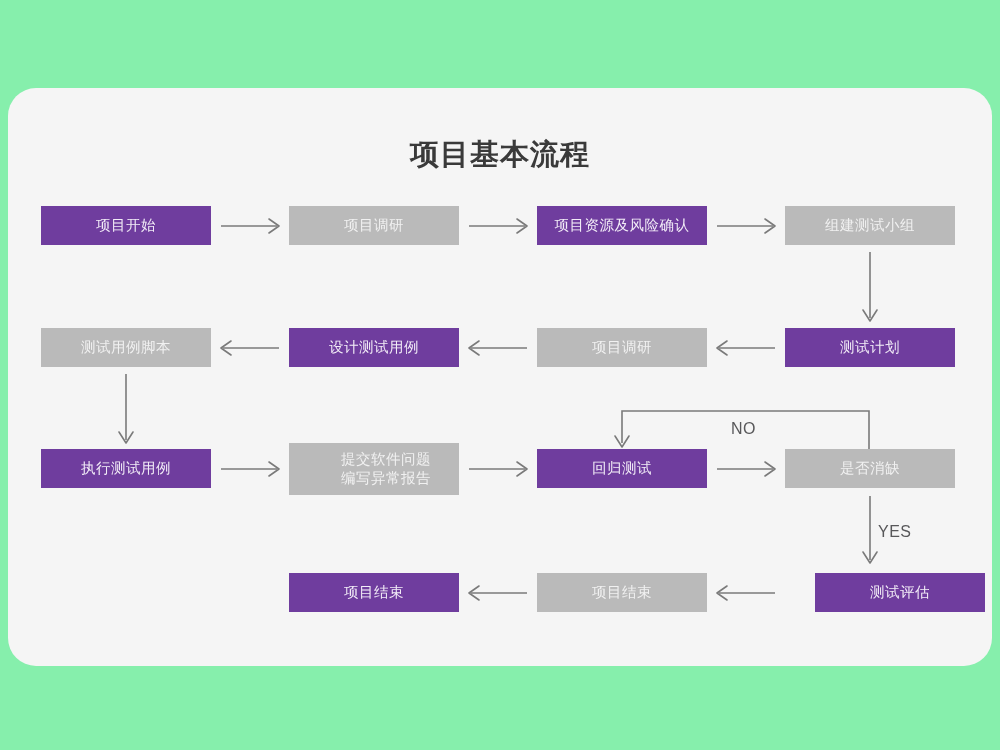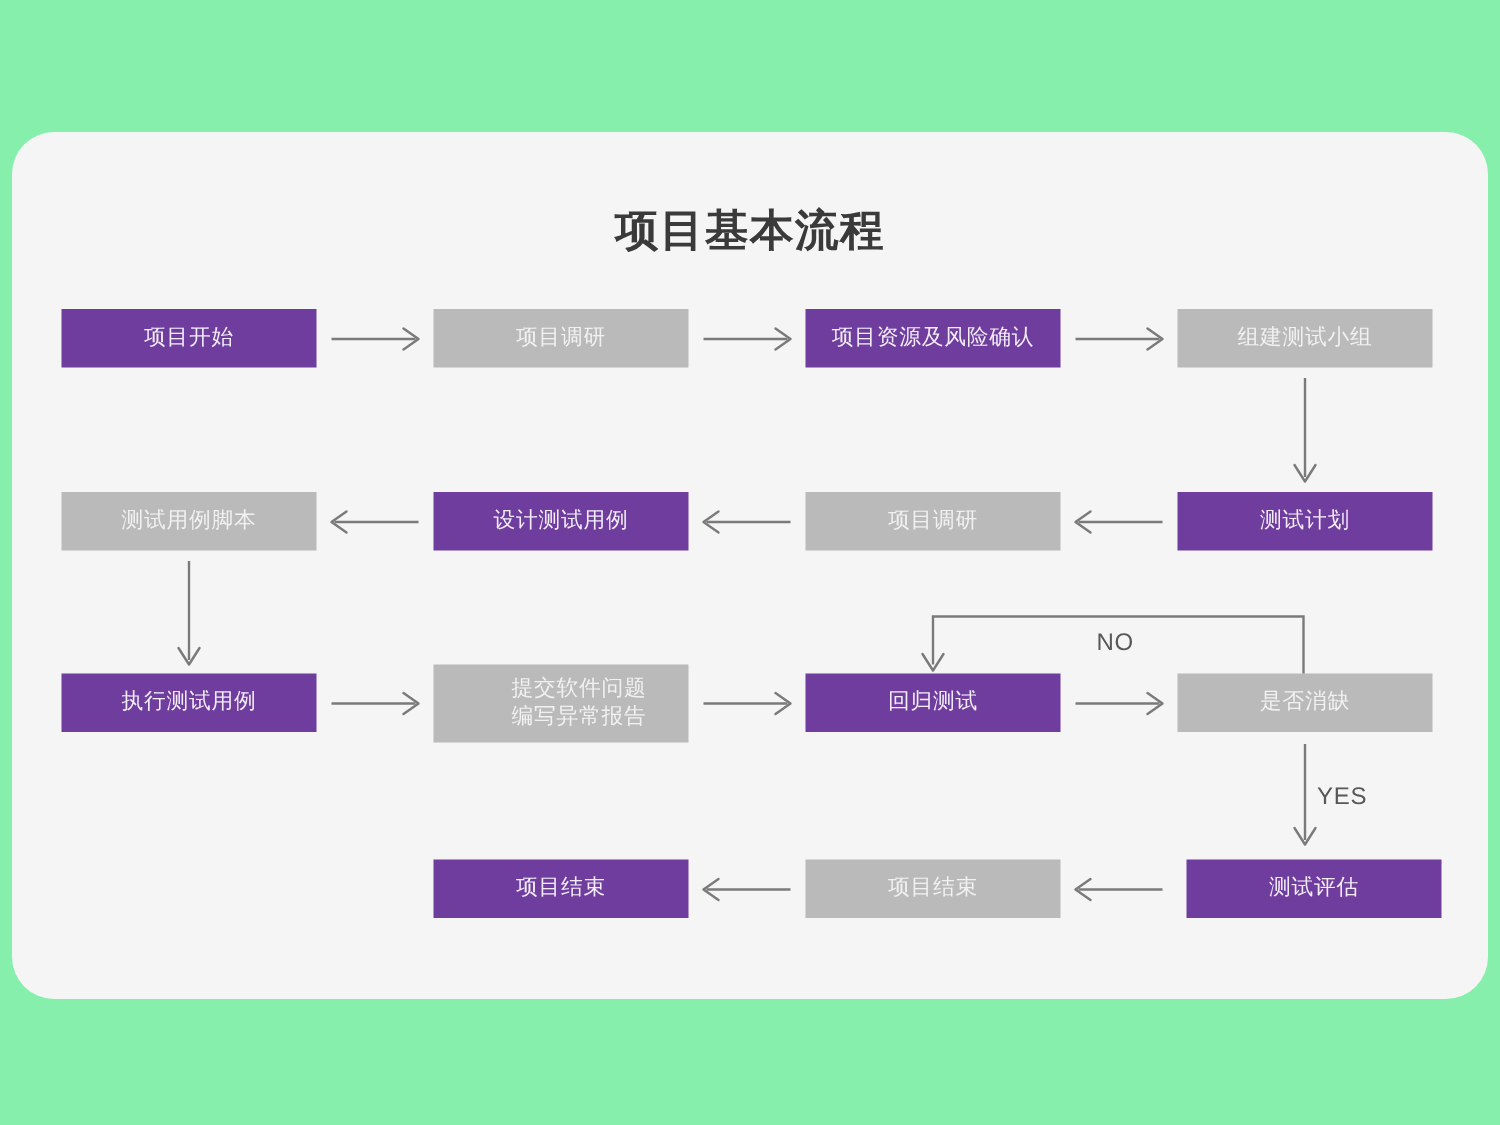--- a/index.html
+++ b/index.html
@@ -220,21 +220,21 @@
     </svg>
   </div>
   <div class="edge-label" style="left:878px; top:522px;">YES</div>
 
   <div class="node purple" style="left:289px; top:573px;">
     <span class="txt">项目结束</span>
   </div>
   <div class="node gray" style="left:537px; top:573px;">
     <span class="txt">项目结束</span>
   </div>
-  <div class="node purple" style="left:791px; top:573px;">
+  <div class="node purple" style="left:815px; top:573px;">
     <span class="txt">测试评估</span>
   </div>
 
   <div class="edge" style="left:467px; top:583px;">
     <svg width="72" height="20" viewBox="0 0 72 20">
       <path d="M60,10 L4,10" stroke="#7a7a7a" stroke-width="1.6" fill="none"></path>
       <path d="M12,3 L2,10 L12,17" stroke="#7a7a7a" stroke-width="1.6" fill="none" stroke-linecap="round" stroke-linejoin="round"></path>
     </svg>
   </div>
   <div class="edge" style="left:715px; top:583px;">

